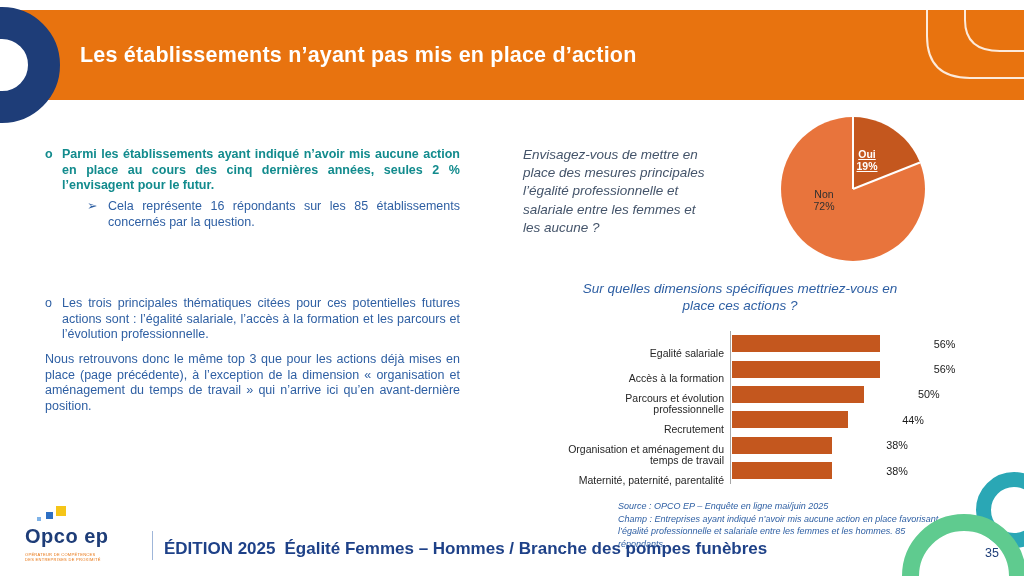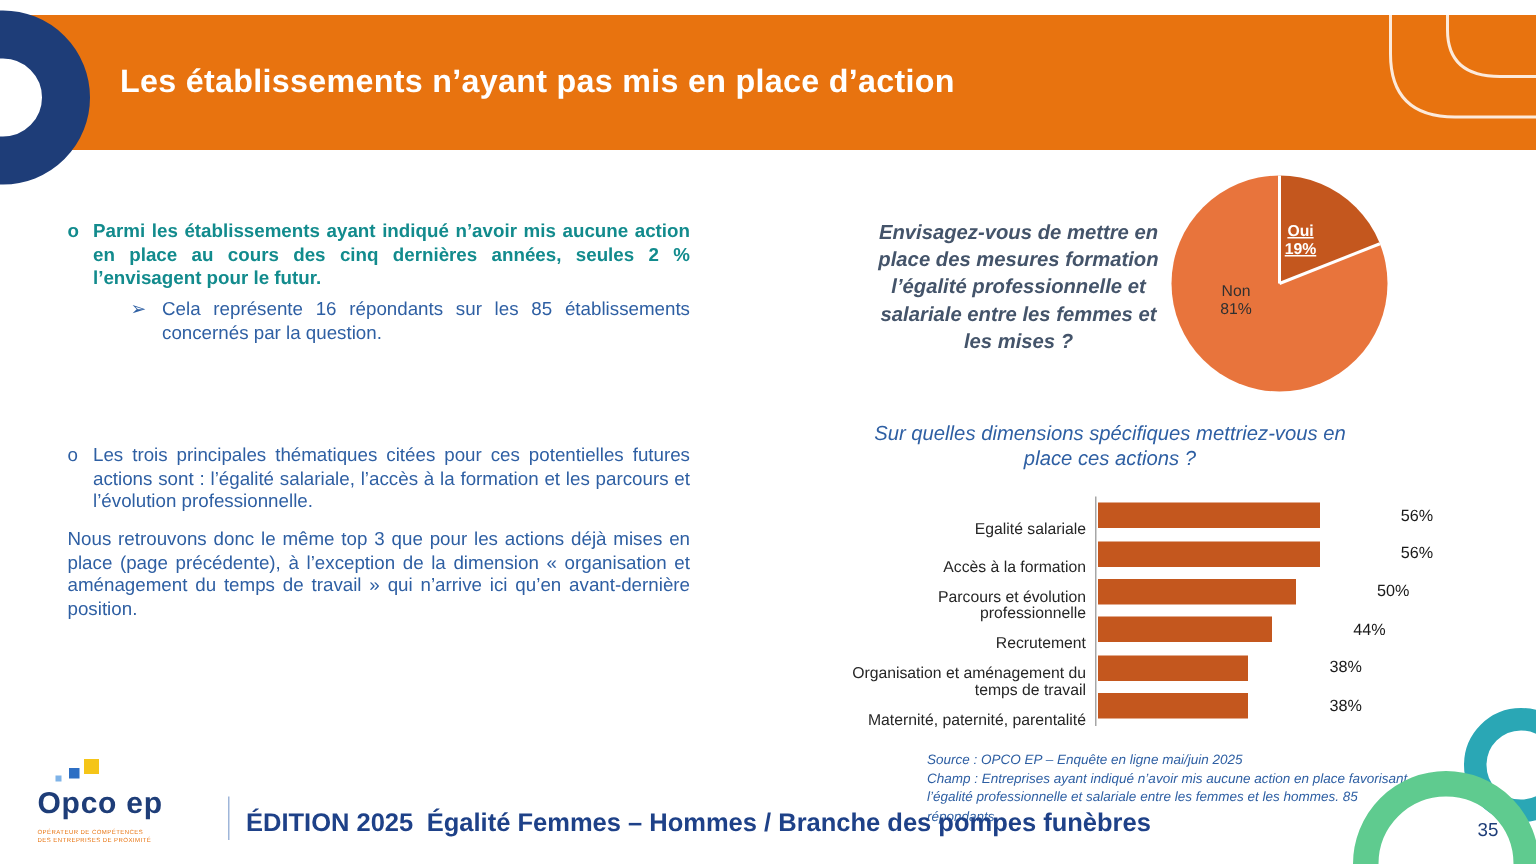--- a/index.html
+++ b/index.html
@@ -24,22 +24,22 @@
   .txt { position:absolute; text-align:justify; font-size:12.5px; line-height:15.6px; }
   .marker { position:absolute; left:0; top:0; }
   .b1 { left:45px; top:147px; width:415px; color:#128B8D; font-weight:bold; padding-left:0; }
   .b1 .inner, .b2 .inner { padding-left:17px; }
   .sub { left:87px; top:199px; width:373px; color:#2E5FA3; }
   .sub .inner { padding-left:21px; }
   .b2 { left:45px; top:296px; width:415px; color:#2E5FA3; }
   .para { left:45px; top:352px; width:415px; color:#2E5FA3; }
   
   .pie-question {
-    position:absolute; left:572px; top:146px; width:214px; text-align:center;
-    font-style:italic; font-size:13.5px; line-height:18.2px; color:#44546A;font-weight:bold;
+    position:absolute; left:523px; top:146px; width:214px; 
+    font-style:italic; font-size:13.5px; line-height:18.2px; color:#44546A;
   }
   .pie { position:absolute; left:781px; top:117px; width:144px; height:144px; border-radius:50%; }
   .pie-line { position:absolute; left:71px; top:0; width:2px; height:72px; background:#ffffff; transform-origin:50% 100%; }
   .pie-label { position:absolute; text-align:center; font-size:10.5px; line-height:11.5px; }
   .pie-label.oui { left:64px; top:32px; width:44px; color:#ffffff; font-weight:bold;text-decoration:underline; }
   .pie-label.non { left:20px; top:72px; width:46px; color:#303030; }
   
   .bar-title {
     position:absolute; left:545px; top:281px; width:390px; text-align:center;
     font-style:italic; font-size:13.5px; line-height:16.5px; color:#2E5FA3;
@@ -106,35 +106,35 @@
     <div class="inner">Cela représente 16 répondants sur les 85 établissements concernés par la question.</div>
   </div>
   <div class="txt b2">
     <span class="marker">o</span>
     <div class="inner">Les trois principales thématiques citées pour ces potentielles futures actions sont : l’égalité salariale, l’accès à la formation et les parcours et l’évolution professionnelle.</div>
   </div>
   <div class="txt para">Nous retrouvons donc le même top 3 que pour les actions déjà mises en place (page précédente), à l’exception de la dimension « organisation et aménagement du temps de travail » qui n’arrive ici qu’en avant-dernière position.</div>
 
   <div class="pie-question">
     <div>Envisagez-vous de mettre en</div>
-    <div>place des mesures formation</div>
+    <div>place des mesures principales</div>
     <div>l’égalité professionnelle et</div>
     <div>salariale entre les femmes et</div>
-    <div>les mises ?</div>
+    <div>les aucune ?</div>
   </div>
   <div class="pie" style="background: conic-gradient(rgb(196, 87, 30) 0deg, rgb(196, 87, 30) 68.4deg, rgb(232, 116, 60) 68.4deg, rgb(232, 116, 60) 360deg);">
     <div class="pie-line"></div>
     <div class="pie-line" style="transform: rotate(68.4deg);"></div>
     <div class="pie-label oui">
       <div>Oui</div>
       <div>19%</div>
     </div>
     <div class="pie-label non">
       <div>Non</div>
-      <div>81%</div>
+      <div>72%</div>
     </div>
   </div>
 
   <div class="bar-title">
     <div>Sur quelles dimensions spécifiques mettriez-vous en</div>
     <div>place ces actions ?</div>
   </div>
   <div class="bar-chart">
     <div class="bar-axis"></div>
     <div>

